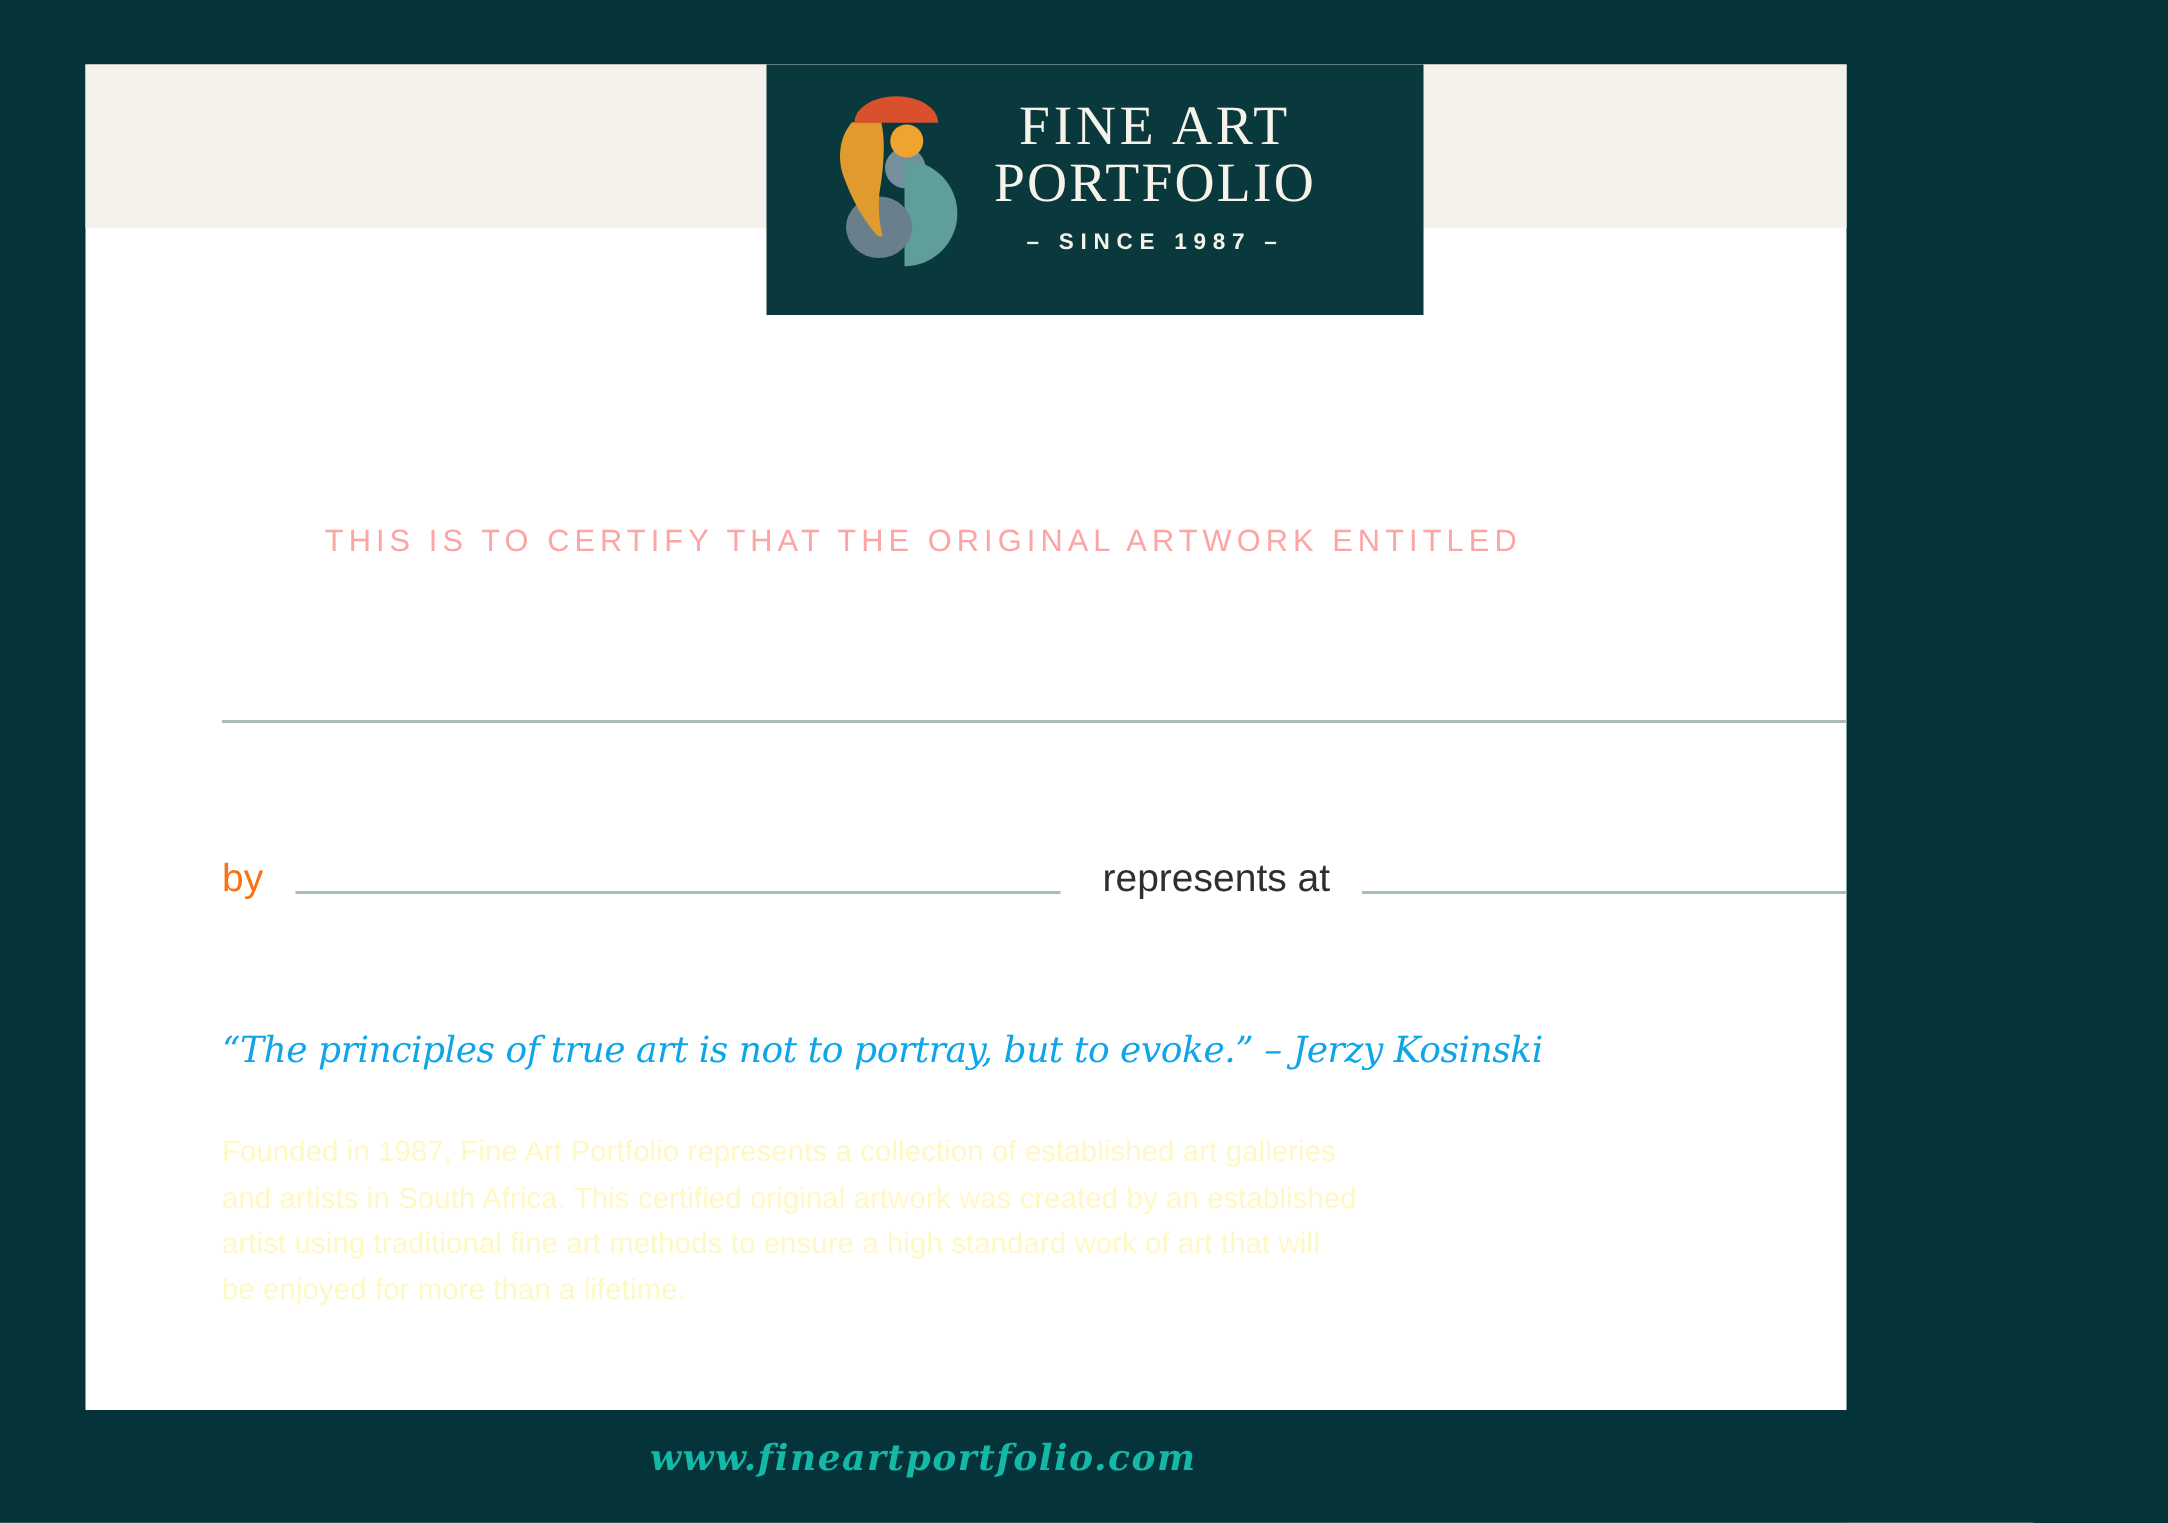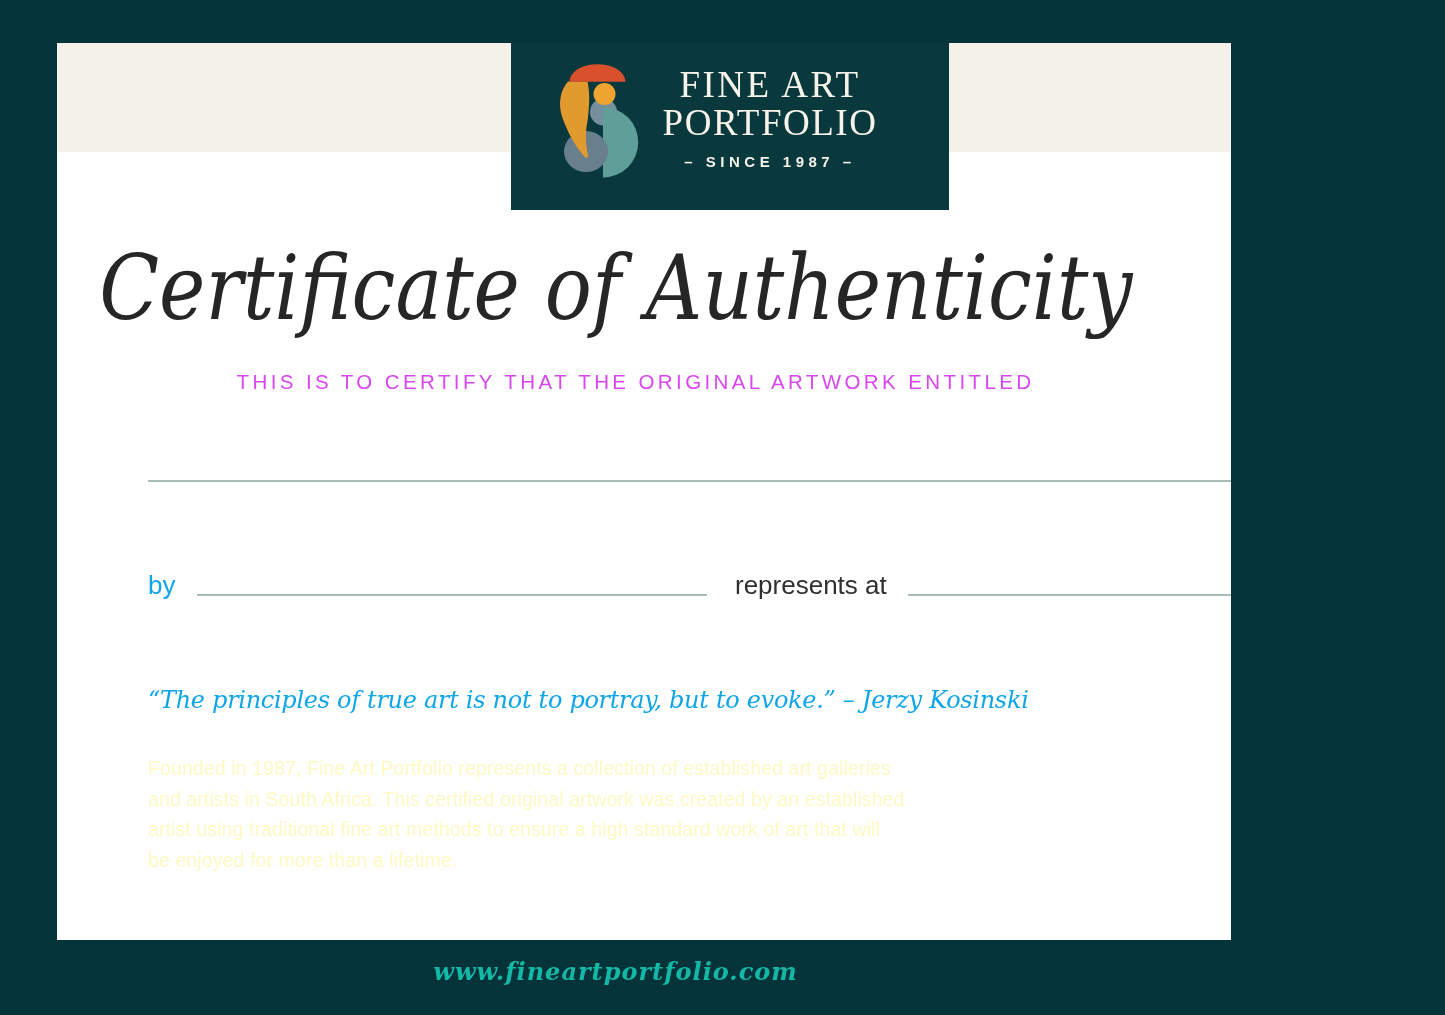--- a/index.html
+++ b/index.html
@@ -13,26 +13,26 @@
   .badge{position:absolute;left:511px;top:43px;width:438px;height:167px;background:#09383d;}
   .logo{position:absolute;left:44px;top:7px;}
   .brand-text{position:absolute;left:128px;top:23px;width:262px;text-align:center;color:#f7f3ea;}
   .brand-line1{font-family:"Liberation Serif",serif;font-size:37px;letter-spacing:2.5px;line-height:38px;font-weight:400;}
   .brand-line2{font-family:"Liberation Serif",serif;font-size:37px;letter-spacing:1.5px;line-height:38px;font-weight:400;}
   .brand-since{margin-top:11px;font-size:15px;font-weight:bold;letter-spacing:4.5px;color:#f5f2ea;}
   
   .title{position:absolute;left:0;top:238px;width:100%;text-align:center;color:#262626;}
   .title > span{display:inline-block;font-family:"DejaVu Serif","Liberation Serif",serif;
     font-style:italic;font-size:90px;line-height:100px;transform:scaleX(0.87);transform-origin:center;}
-  .subtitle{position:absolute;left:0;top:370px;width:100%;text-align:center;
-    font-size:20.5px;letter-spacing:3.4px;color:#d946ef;padding-left:20px;}
+  .subtitle{position:absolute;left:0;top:349px;width:100%;text-align:center;
+    font-size:20.5px;letter-spacing:3.4px;color:#fca5a5;}
   
   .rule{position:absolute;height:0;border-top:2px solid #a9bdb2;}
   .artwork-line{left:148px;top:480px;width:1163px;}
-  .by-label{position:absolute;left:148px;top:570px;font-size:26px;color:#0ea5e9;}
+  .by-label{position:absolute;left:148px;top:570px;font-size:26px;color:#f97316;}
   .by-line{left:197px;top:594px;width:510px;}
   .purchased-label{position:absolute;left:735px;top:570px;font-size:26px;color:#2f2f2f;}
   .purchased-line{left:908px;top:594px;width:403px;}
   
   .quote{position:absolute;left:148px;top:686px;font-family:"DejaVu Serif","Liberation Serif",serif;
     font-style:italic;font-size:24px;color:#0ea5e9;letter-spacing:-0.3px;}
   .description{position:absolute;left:148px;top:753px;width:900px;font-size:19.5px;
     line-height:30.5px;color:#fef9c3;white-space:pre-line;letter-spacing:0.1px;}
   
   .footer{position:absolute;left:0;top:957px;width:100%;text-align:center;
@@ -60,23 +60,20 @@
       <path d="M 569.5 81.8 A 28 17.6 0 0 1 625.5 81.8 L 569.5 81.8 Z" fill="#d9502c"></path>
       <circle cx="604.5" cy="94" r="11" fill="#efa42f"></circle>
     </svg>
     <div class="brand-text">
       <div class="brand-line1">FINE ART</div>
       <div class="brand-line2">PORTFOLIO</div>
       <div class="brand-since">– SINCE 1987 –</div>
     </div>
   </div>
 
-  <div class="title">
-    <span>Certificate of Authenticity</span>
-  </div>
 
   <div class="subtitle">THIS IS TO CERTIFY THAT THE ORIGINAL ARTWORK ENTITLED</div>
 
   <div class="rule artwork-line"></div>
 
   <span class="by-label">by</span>
   <div class="rule by-line"></div>
 
   <span class="purchased-label">represents at</span>
   <div class="rule purchased-line"></div>

